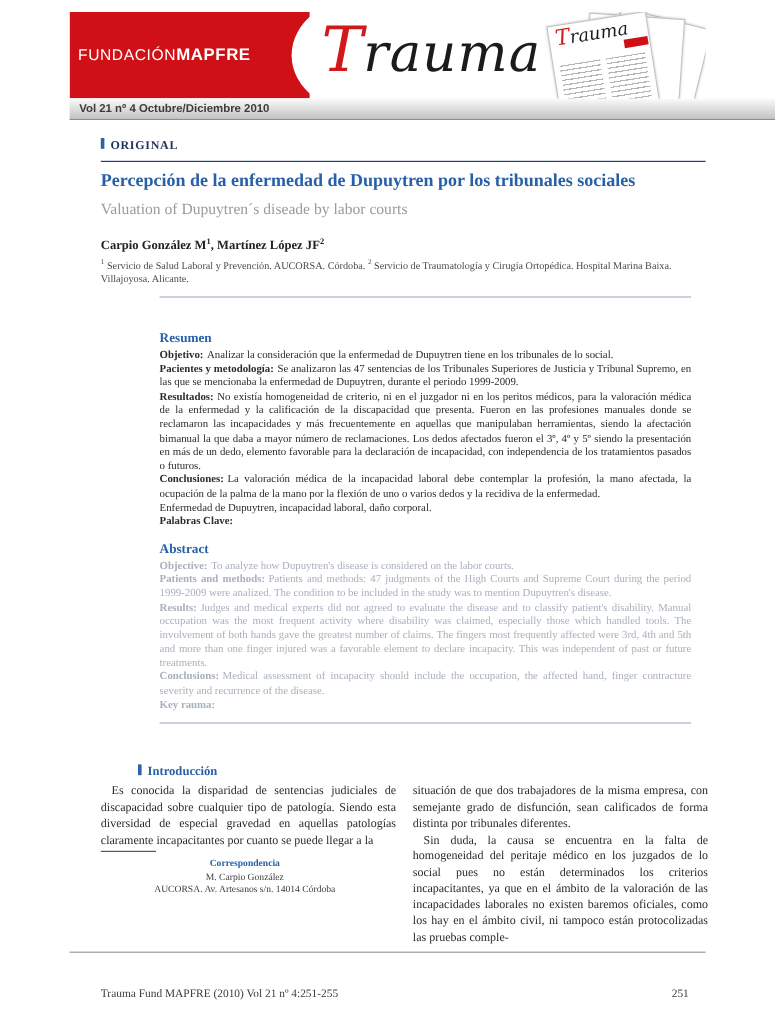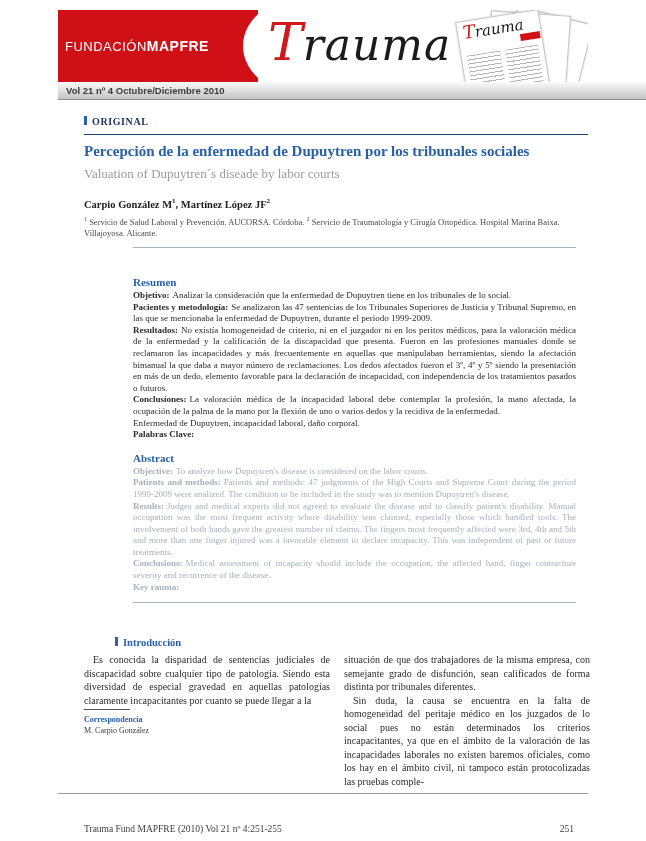--- a/index.html
+++ b/index.html
@@ -67,21 +67,21 @@
   .abstract-text .r-item { color:#a8b0bc; }
   .rule-abs { margin-top:9px; border-top:1px solid #a9b4c2; width:100%; }
 
   
   .intro-heading { position:absolute; left:26px; top:637px; font-size:10.5px; font-weight:700; color:#2760a8;margin-left:31px; }
   .intro-cols { position:absolute; left:26px; top:653px; width:506px; display:flex; gap:14px; }
   .intro-col { flex:1; font-size:10px; line-height:13.5px; color:#2b2b2b; text-align:justify; }
   .intro-col .indent { text-indent:9px; }
 
   
-  .corr { position:absolute; left:26px; top:709px; width:240px; }
+  .corr { position:absolute; left:26px; top:709px; width:240px;text-align:center; }
   .corr-rule { width:46px; border-top:1px solid #555; margin-bottom:5px; }
   .corr-label { font-size:8px; font-weight:700; color:#2760a8; line-height:10.5px; }
   .corr-line { font-size:8px; color:#3c3c3c; line-height:10.5px; }
 
   
   .footer-rule { position:absolute; left:0; top:793px; width:530px; border-top:1px solid #9a9a9a; }
   .footer { position:absolute; left:26px; top:824px; width:490px; display:flex; justify-content:space-between; font-size:9.5px; color:#3c3c3c; }
 </style>
 </head>
 <body>
@@ -168,20 +168,21 @@
       <div class="intro-col">
         <p>situación de que dos trabajadores de la misma empresa, con semejante grado de disfunción, sean calificados de forma distinta por tribunales diferentes.</p>
         <p class="indent">Sin duda, la causa se encuentra en la falta de homogeneidad del peritaje médico en los juzgados de lo social pues no están determinados los criterios incapacitantes, ya que en el ámbito de la valoración de las incapacidades laborales no existen baremos oficiales, como los hay en el ámbito civil, ni tampoco están protocolizadas las pruebas comple-</p>
       </div>
     </div>
 
     <div class="corr">
       <div class="corr-rule"></div>
       <div class="corr-label">Correspondencia</div>
       <div class="corr-line">M. Carpio González</div>
+      <div class="corr-line">AUCORSA. Av. Artesanos s/n. 14014 Córdoba</div>
     </div>
 
     <div class="footer-rule"></div>
     <div class="footer">
       <span>Trauma Fund MAPFRE (2010) Vol 21 nº 4:251-255</span>
       <span>251</span>
     </div>
 
   </div>
 </div>

